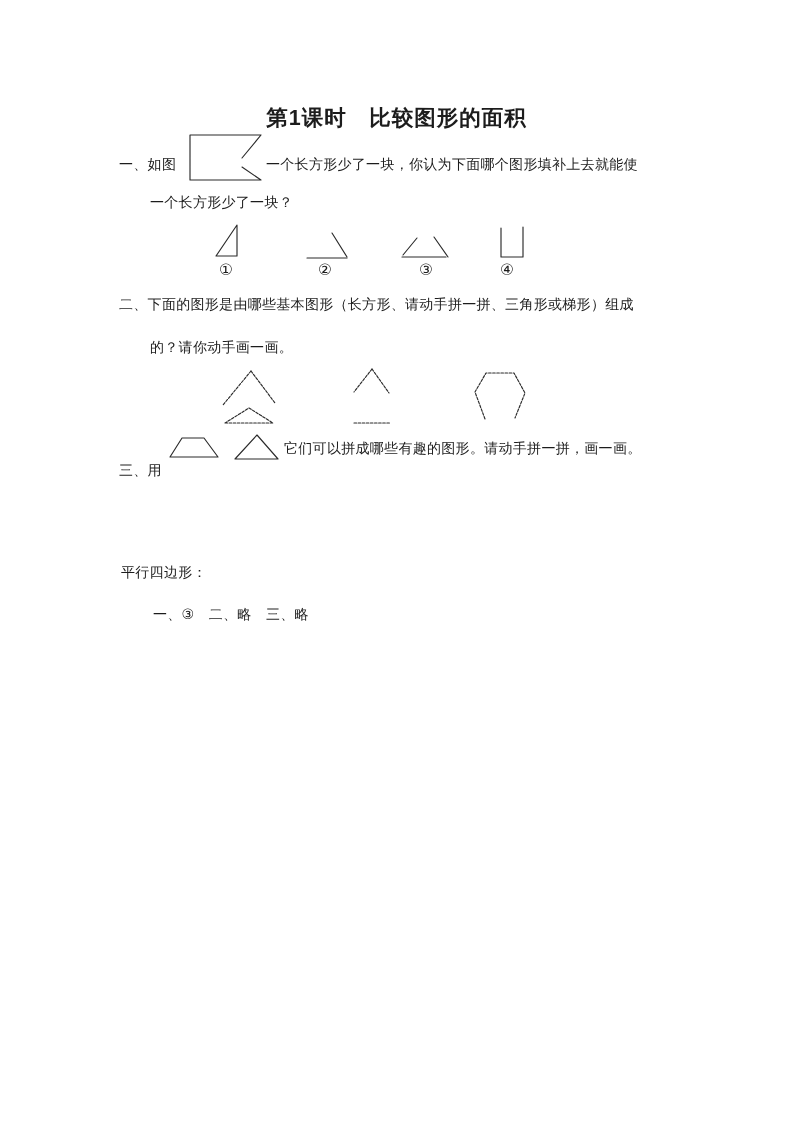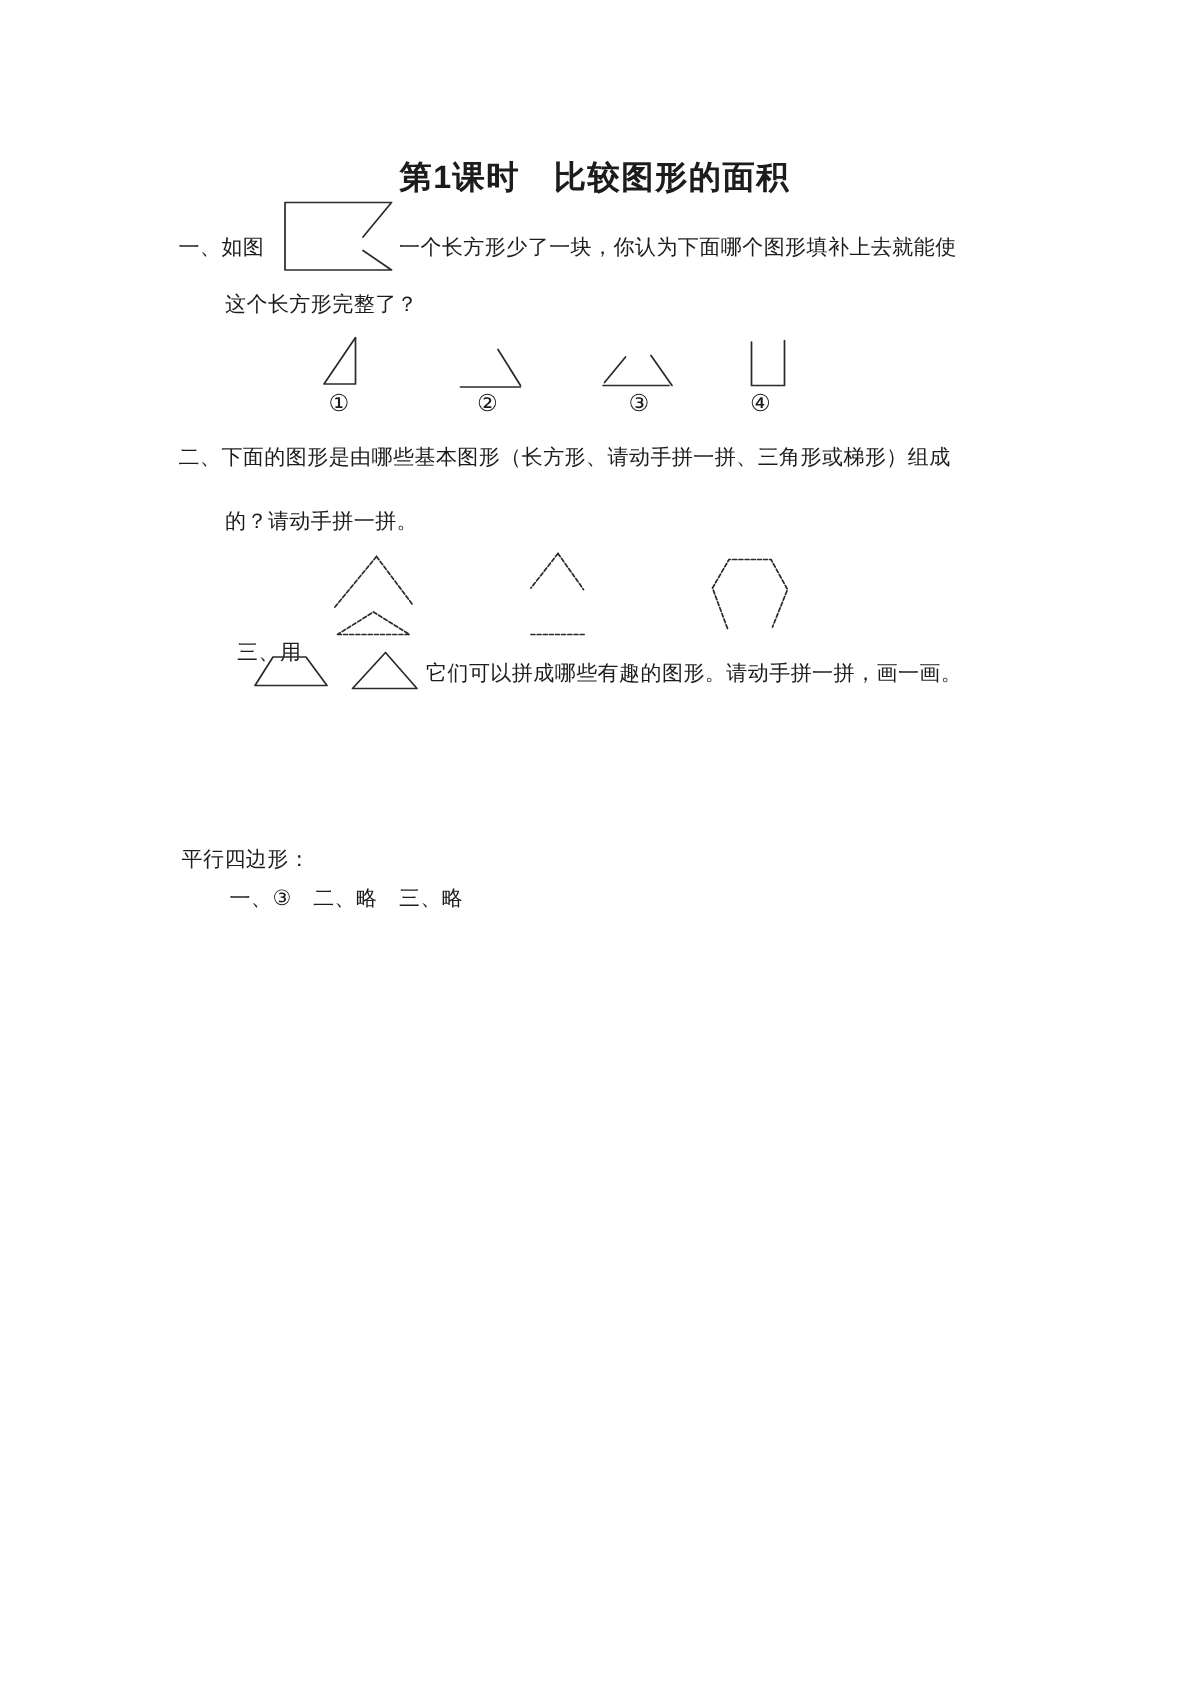--- a/index.html
+++ b/index.html
@@ -45,21 +45,21 @@
 
   <div class="title">第1课时　比较图形的面积</div>
 
   <div class="t" style="left:119px;top:157px;">一、如图</div>
 
   <svg class="fig" style="left:188px;top:133px;" width="76" height="50" viewBox="0 0 76 50">
     <polyline points="54,25 73,2 2,2 2,47 73,47 54,34"></polyline>
   </svg>
 
   <div class="t" style="left:266px;top:157px;text-align:center;">一个长方形少了一块，你认为下面哪个图形填补上去就能使</div>
-  <div class="t" style="left:150px;top:195px;">这个长方形完整了？</div>
+  <div class="t" style="left:150px;top:195px;">一个长方形少了一块？</div>
 
   <svg class="fig" style="left:213px;top:221px;" width="28" height="40" viewBox="0 0 28 40">
     <polygon points="3,35 24,35 24,4"></polygon>
   </svg>
 
   <svg class="fig" style="left:304px;top:229px;" width="46" height="32" viewBox="0 0 46 32">
     <line x1="3" y1="29" x2="43" y2="29"></line>
     <line x1="28" y1="4" x2="43" y2="28"></line>
   </svg>
 
@@ -72,46 +72,46 @@
   <svg class="fig" style="left:498px;top:224px;" width="28" height="36" viewBox="0 0 28 36">
     <polyline points="3,4 3,33 25,33 25,3"></polyline>
   </svg>
 
   <div class="opt-label" style="left:219px;top:262px;">①</div>
   <div class="opt-label" style="left:318px;top:262px;">②</div>
   <div class="opt-label" style="left:419px;top:262px;">③</div>
   <div class="opt-label" style="left:500px;top:262px;">④</div>
 
   <div class="t" style="left:119px;top:297px;">二、下面的图形是由哪些基本图形（长方形、请动手拼一拼、三角形或梯形）组成</div>
-  <div class="t" style="left:150px;top:340px;">的？请动手拼一拼。</div>
+  <div class="t" style="left:150px;top:340px;">的？请你动手画一画。</div>
 
   <svg class="fig dotted" style="left:220px;top:368px;" width="60" height="60" viewBox="0 0 60 60">
     <line x1="31" y1="3" x2="3" y2="37"></line>
     <line x1="31" y1="3" x2="55" y2="35"></line>
     <polygon points="5,55 53,55 29,40"></polygon>
   </svg>
 
   <svg class="fig dotted" style="left:351px;top:366px;" width="44" height="60" viewBox="0 0 44 60">
     <line x1="21" y1="3" x2="3" y2="26"></line>
     <line x1="21" y1="3" x2="38" y2="27"></line>
     <line x1="3" y1="57" x2="39" y2="57"></line>
   </svg>
 
   <svg class="fig dotted" style="left:472px;top:370px;" width="56" height="52" viewBox="0 0 56 52">
     <polyline points="13,49 3,22 14,3 42,3 53,23 43,48"></polyline>
   </svg>
 
-  <div class="t" style="left:119px;top:427px;margin-left:39px;">三、用</div>
+  <div class="t" style="left:119px;top:463px;">三、用</div>
 
   <svg class="fig" style="left:167px;top:435px;" width="54" height="26" viewBox="0 0 54 26">
     <polygon points="15,3 37,3 51,22 3,22"></polygon>
   </svg>
 
   <svg class="fig" style="left:232px;top:432px;" width="50" height="30" viewBox="0 0 50 30">
     <polygon points="25,3 46,27 3,27"></polygon>
   </svg>
 
   <div class="t" style="left:284px;top:441px;">它们可以拼成哪些有趣的图形。请动手拼一拼，画一画。</div>
 
   <div class="t" style="left:121px;top:565px;">平行四边形：</div>
-  <div class="t" style="left:153px;top:591px;">一、③　二、略　三、略</div>
+  <div class="t" style="left:153px;top:607px;">一、③　二、略　三、略</div>
 
 </div>
 
 </body></html>

